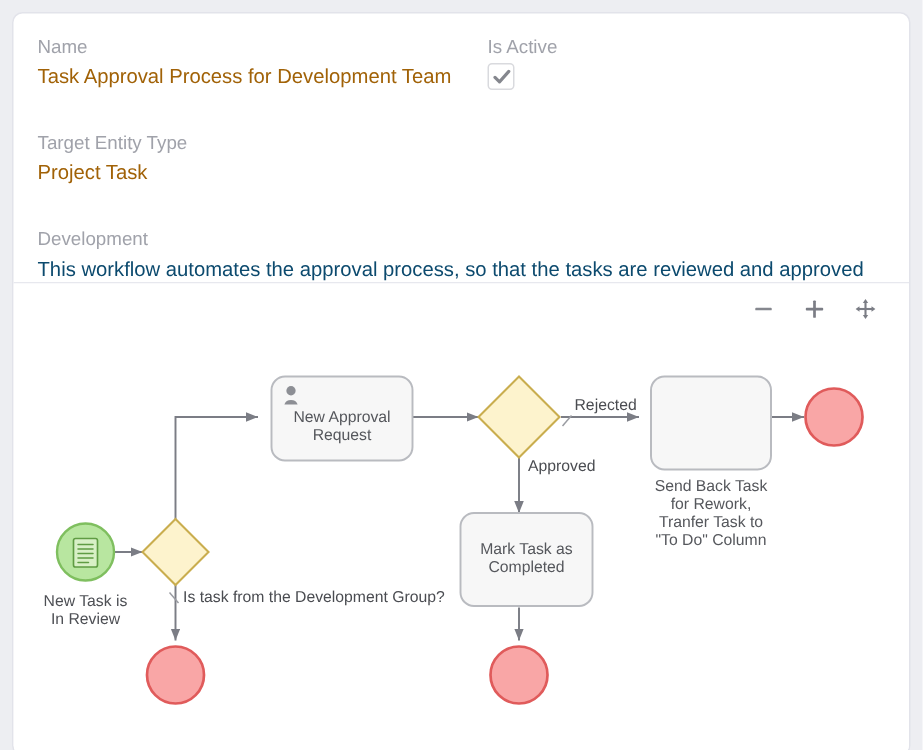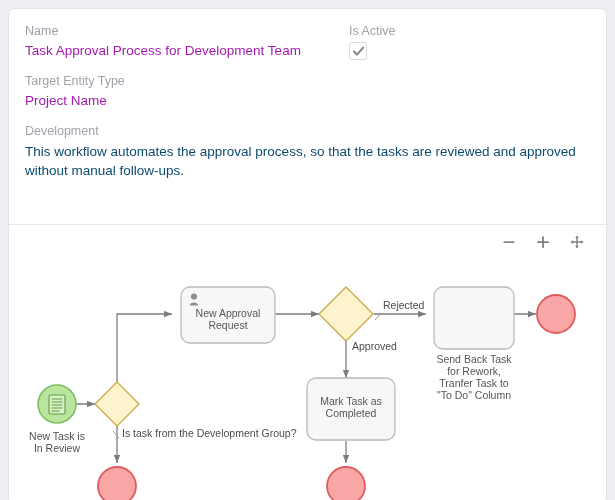--- a/index.html
+++ b/index.html
@@ -23,59 +23,58 @@
     border: 1px solid #e2e3ea;
     border-radius: 7px;
     box-sizing: border-box;
     overflow: hidden;
   }
   
   .form-section {
     padding: 14px 16px 10px 16px;
     border-bottom: 1px solid #e7e8ee;
     box-sizing: border-box;
-    height: 216px;
+    height: 180px;
   }
   .field-label {
     color: #a0a2aa;
     font-size: 12.5px;
     line-height: 16px;
     margin-bottom: 3px;
     font-weight: 400;
   }
   .field-value {
-    color: #a21caf;
+    color: #a16207;
     font-size: 13.5px;
     line-height: 18px;
   }
   .row-top {
     display: flex;
     align-items: flex-start;
   }
   .col-name {
     width: 300px;
     flex: 0 0 300px;
   }
   .col-active {
     flex: 1 1 auto;
-    margin-left: 24px;
   }
   .checkbox {
     width: 18px;
     height: 18px;
     border: 1px solid #d9dade;
     border-radius: 3px;
     background: #fff;
     box-sizing: border-box;
     display: flex;
     align-items: center;
     justify-content: center;
   }
   .checkbox svg { display: block; }
-  .field-block { margin-top: 13px; }
+  .field-block { margin-top: 27px; }
   .desc-text {
     color: #0c4a6e;
     font-size: 13.5px;
     line-height: 19px;
     max-width: 575px;
   }
   
   .diagram-section {
     position: relative;
     height: 314px;
@@ -142,21 +141,21 @@
         <div class="checkbox">
           <svg width="13" height="13" viewBox="0 0 13 13">
             <path d="M2 6.6 L5 9.6 L11.2 2.6" stroke="#85878e" stroke-width="2.1" fill="none" stroke-linecap="round" stroke-linejoin="round"></path>
           </svg>
         </div>
       </div>
     </div>
 
     <div class="field-block">
       <div class="field-label">Target Entity Type</div>
-      <div class="field-value">Project Name</div>
+      <div class="field-value">Project Task</div>
     </div>
 
     <div class="field-block">
       <div class="field-label">Development</div>
       <div class="desc-text">This workflow automates the approval process, so that the tasks are reviewed and approved without manual follow-ups.</div>
     </div>
 
   </div>
 
   <div class="diagram-section">

